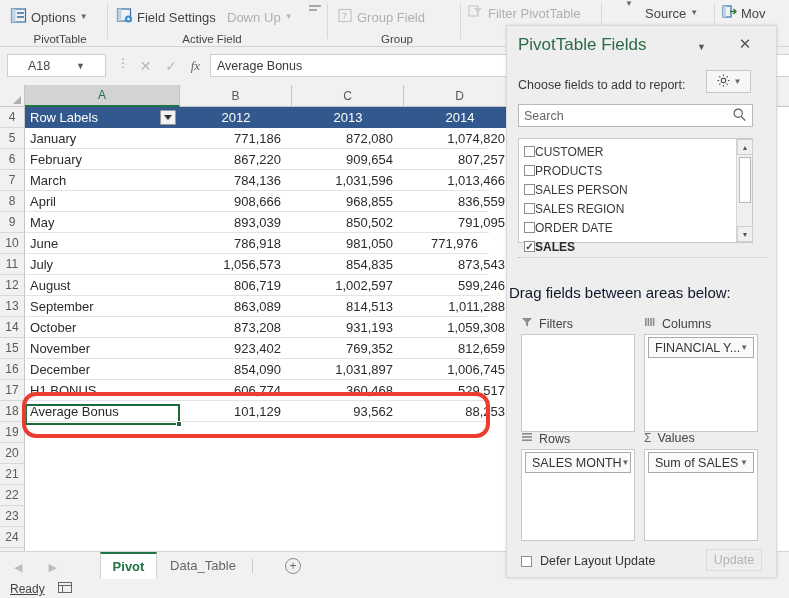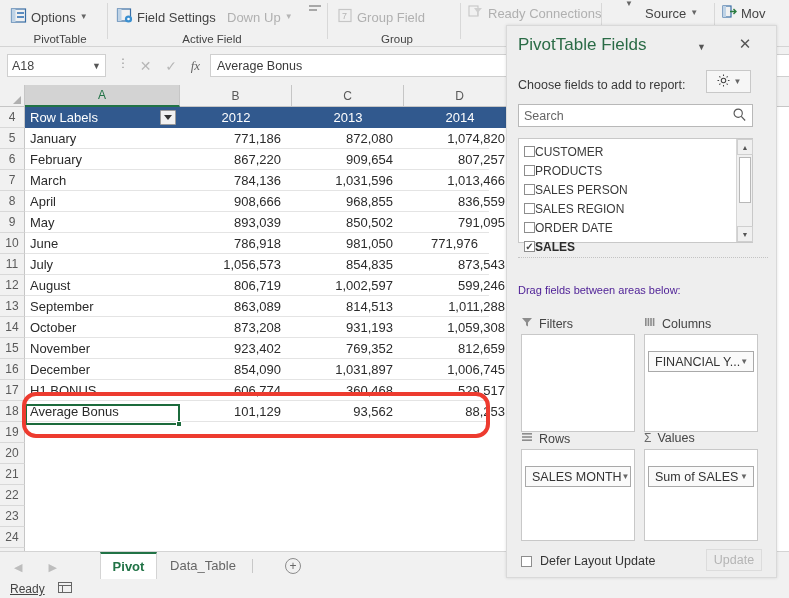--- a/index.html
+++ b/index.html
@@ -33,21 +33,21 @@
   .rib-btn.dim { color:#b0b0b0; }
   .ico { display:inline-block; flex:none; }
   .caret { font-size:8px; color:#666; line-height:1; }
   .caret.dim { color:#b5b5b5; }
 
   
   .fbar { position:absolute; left:0; top:47px; width:789px; height:38px; background:#f1f1f1; }
   .namebox {
     position:absolute; left:7px; top:7px; width:99px; height:23px;
     background:#fff; border:1px solid #cfcfcf;
-    display:flex; align-items:center; padding:0 4px; font-size:12.5px; color:#444;
+    display:flex; align-items:center; padding:0 20px; font-size:12.5px; color:#444;
   }
   .namebox .nb-txt { flex:1; }
   .nb-caret { font-size:9px; color:#555; }
   .fb-dots { position:absolute; left:117px; top:12px; width:3px; height:14px;
              color:#9a9a9a; font-size:12px; line-height:8px; letter-spacing:0; }
   .fb-btns { position:absolute; left:133px; top:7px; width:74px; height:23px;
              background:#f1f1f1; display:flex; align-items:center; justify-content:space-around; }
   .fb-x, .fb-chk, .fb-fx { font-size:14px; color:#b7b7b7; }
   .fb-fx { color:#666; font-style:italic; font-family:"Liberation Serif", serif; font-size:13px; }
   .fb-input {
@@ -155,27 +155,27 @@
   .cbox .tick { font-size:10px; color:#444; line-height:1; }
   .fl-scroll { position:absolute; right:0; top:0; width:16px; height:103px; background:#f0f0f0;
                border-left:1px solid #d6d6d6; }
   .fl-arrow { position:absolute; left:0; width:16px; height:16px; background:#f0f0f0;
               border:1px solid #cfcfcf; display:flex; align-items:center; justify-content:center;
               font-size:7px; color:#555; }
   .fl-thumb { position:absolute; left:2px; top:18px; width:12px; height:46px; background:#ffffff;
               border:1px solid #b8b8b8; }
   .divider { position:absolute; left:11px; width:250px; height:1px;
              border-top:1px dotted #c3c3c3; }
-  .drag-lbl { position:absolute; left:11px; font-size:11px; color:#4c1d95; }
+  .drag-lbl { position:absolute; left:2px; font-size:15px; color:#0f172a; }
   .area-lbl { position:absolute; font-size:12.5px; color:#444; display:flex; align-items:center; gap:6px; }
   .area-box { position:absolute; background:#fff; border:1px solid #c8c8c8; }
   .pill {
     position:absolute; height:21px; background:#fafafa; border:1px solid #a9a9a9;
     display:flex; align-items:center; justify-content:space-between;
-    padding:0 5px 0 6px; font-size:12.5px; color:#333; white-space:nowrap;margin-top:14px;
+    padding:0 5px 0 6px; font-size:12.5px; color:#333; white-space:nowrap;
   }
   .defer { position:absolute; left:14px; top:528px; display:flex; align-items:center; gap:8px;
            font-size:12.5px; color:#333; }
   .updbtn { position:absolute; left:199px; top:523px; width:56px; height:22px;
             background:#ededed; border:1px solid #dcdcdc; color:#b4b4b4;
             display:flex; align-items:center; justify-content:center; font-size:12.5px; }
 </style>
 </head>
 <body>
 
@@ -244,21 +244,21 @@
     <div class="rib-sep" style="left:460px;"></div>
 
     <div class="rib-group" style="left:464px;width:136px;">
       <div class="rib-btn dim" style="left:4px;top:2px;">
         <span class="ico">
           <svg width="16" height="15" viewBox="0 0 16 15">
               <rect x="1" y="2" width="9" height="10" fill="none" stroke="#c6c6c6" stroke-width="1.1"></rect>
               <path d="M6 4 L14 4 L10.5 8 L10.5 12 L9 11 L9 8 Z" fill="#cfcfcf"></path>
             </svg>
         </span>
-        <span>Ready Connections</span>
+        <span>Filter PivotTable</span>
       </div>
       <div class="rib-caption"></div>
     </div>
     <div class="rib-sep" style="left:601px;"></div>
 
     <div class="rib-group" style="left:604px;width:110px;">
       <div style="position:absolute;left:17px;top:-6px;width:20px;height:12px;">
         <span class="caret" style="position:absolute;left:4px;top:6px;">▼</span>
       </div>
       <div class="rib-btn" style="left:41px;top:2px;">

